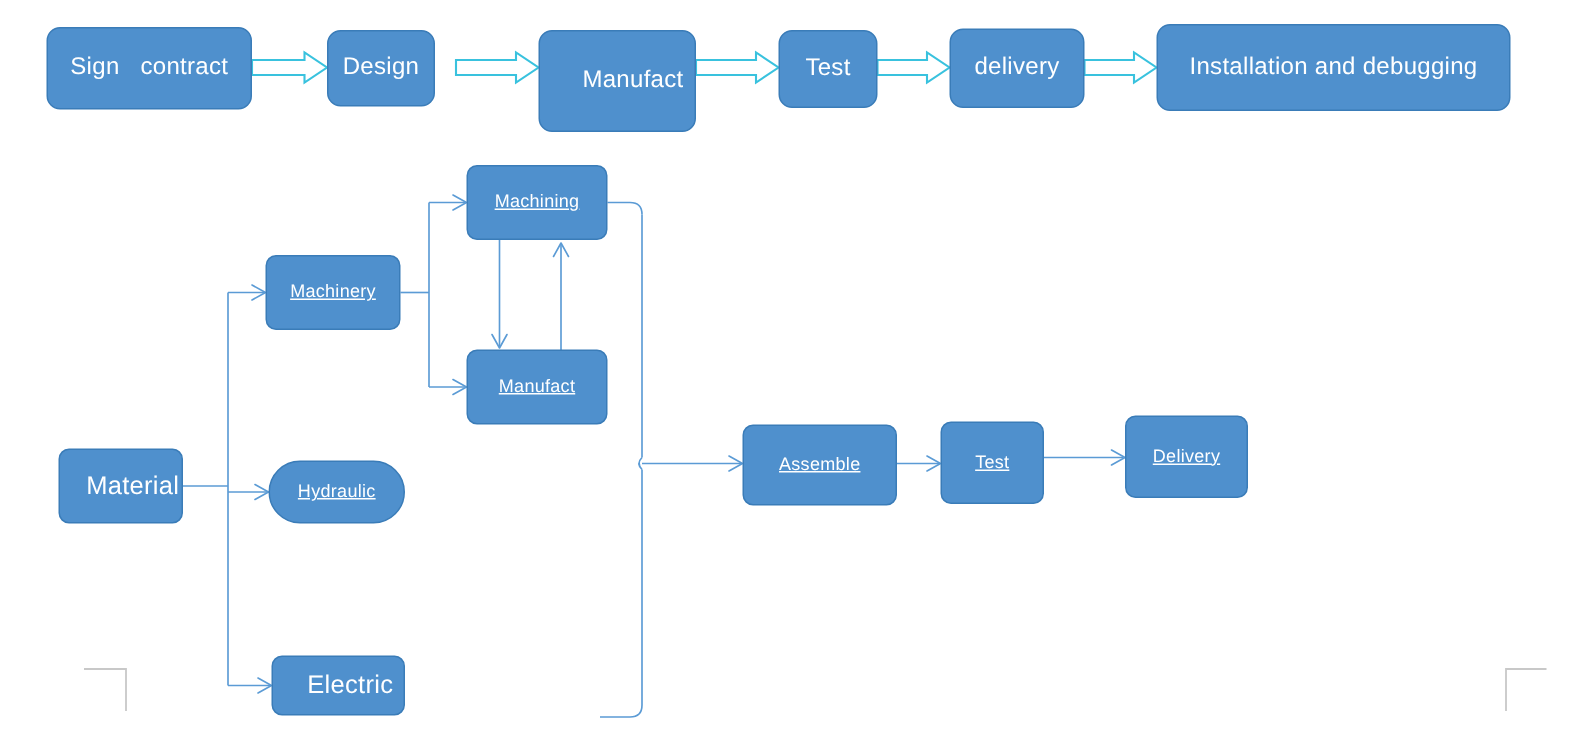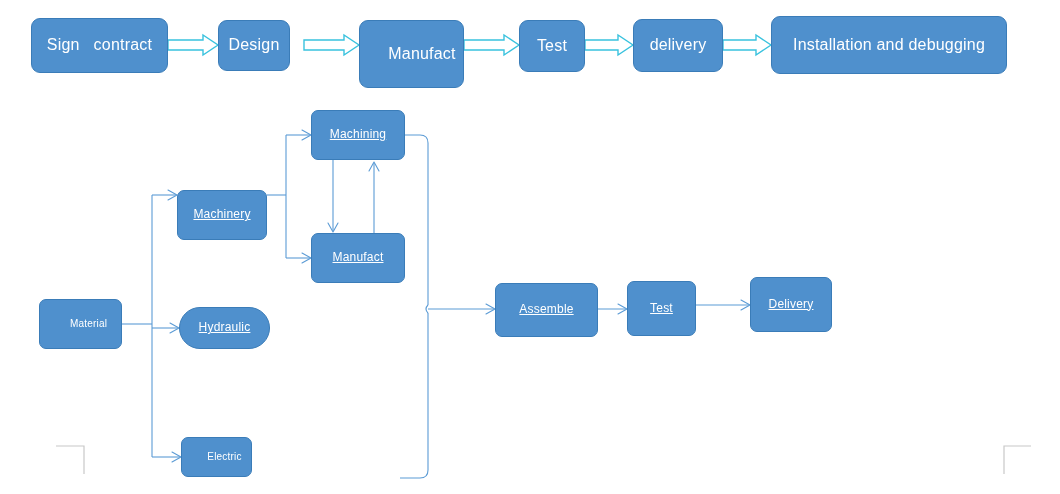--- a/index.html
+++ b/index.html
@@ -30,21 +30,21 @@
     text-align: right;
     line-height: 1.15;
     letter-spacing: 0.2px;
     white-space: pre;
   }
   .node.top {
     border-radius: 9px;
     font-size: 16px;
   }
   .node.low {
-    font-size: 10px;
+    font-size: 17px;
     padding-left: 16px;
   }
   .node.low-md {
     font-size: 12px;
     text-decoration: underline;
   }
   svg.layer {
     position: absolute;
     left: 0;
     top: 0;
@@ -167,29 +167,29 @@
     <path class="thin-head" d="M741,300 L750,305 L741,310"></path>
 
     <path class="crop-mark" d="M56,446 L84,446 L84,474"></path>
     <path class="crop-mark" d="M1031,446 L1004,446 L1004,474"></path>
   </svg>
 
   <div class="node low" style="left:39px; top:299px; width:83px; height:50px;">
     <span>Material</span>
   </div>
 
-  <div class="node low-md" style="left:177px; top:170px; width:90px; height:50px;margin-top:20px;">
+  <div class="node low-md" style="left:177px; top:170px; width:90px; height:50px;">
     <span>Machinery</span>
   </div>
 
   <div class="node low-md" style="left:179px; top:307px; width:91px; height:42px;border-radius:21px;">
     <span>Hydraulic</span>
   </div>
 
-  <div class="node low" style="left:181px; top:437px; width:71px; height:40px;">
+  <div class="node low" style="left:181px; top:437px; width:89px; height:40px;">
     <span>Electric</span>
   </div>
 
   <div class="node low-md" style="left:311px; top:110px; width:94px; height:50px;">
     <span>Machining</span>
   </div>
 
   <div class="node low-md" style="left:311px; top:233px; width:94px; height:50px;">
     <span>Manufact</span>
   </div>

